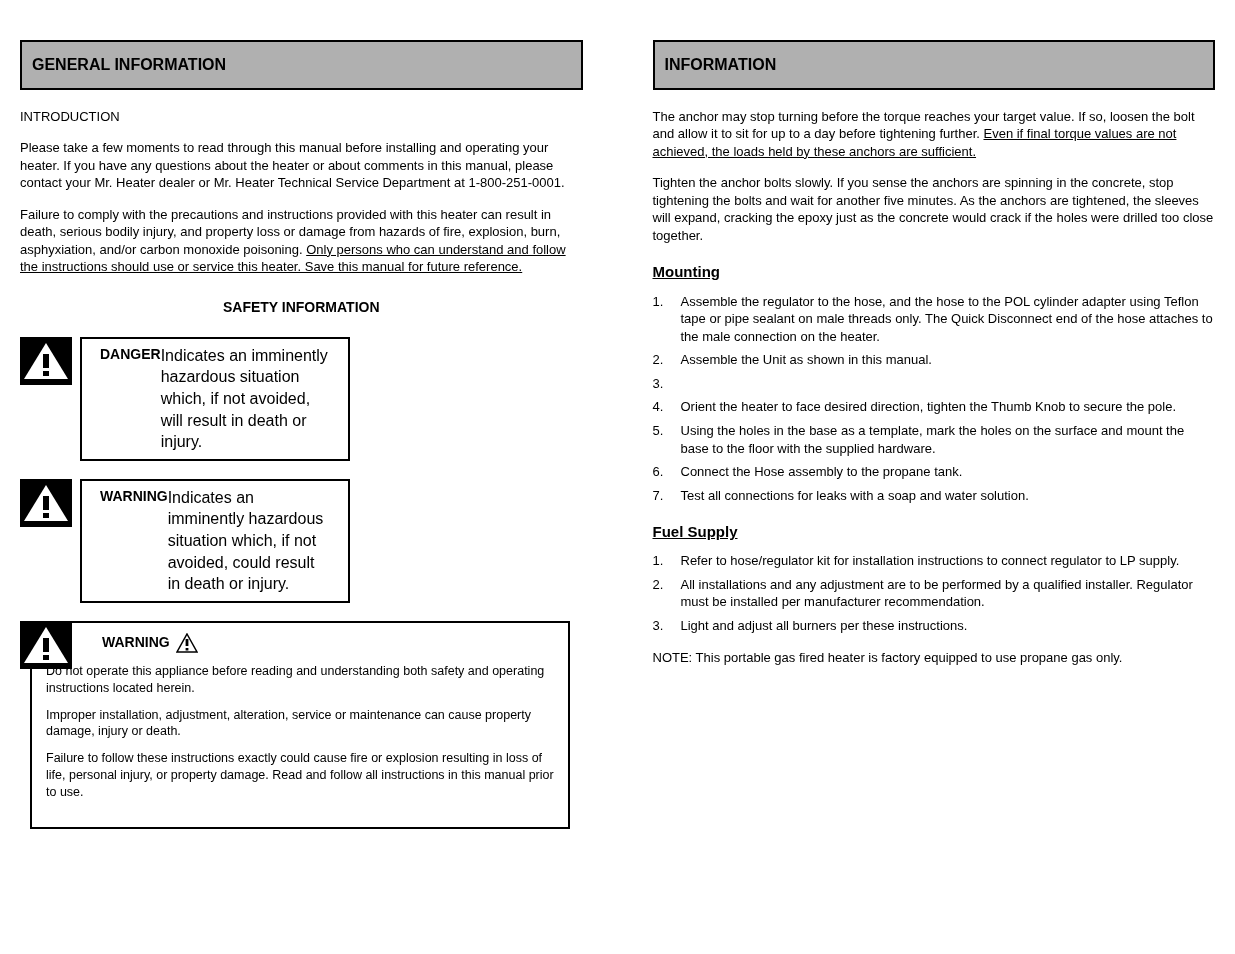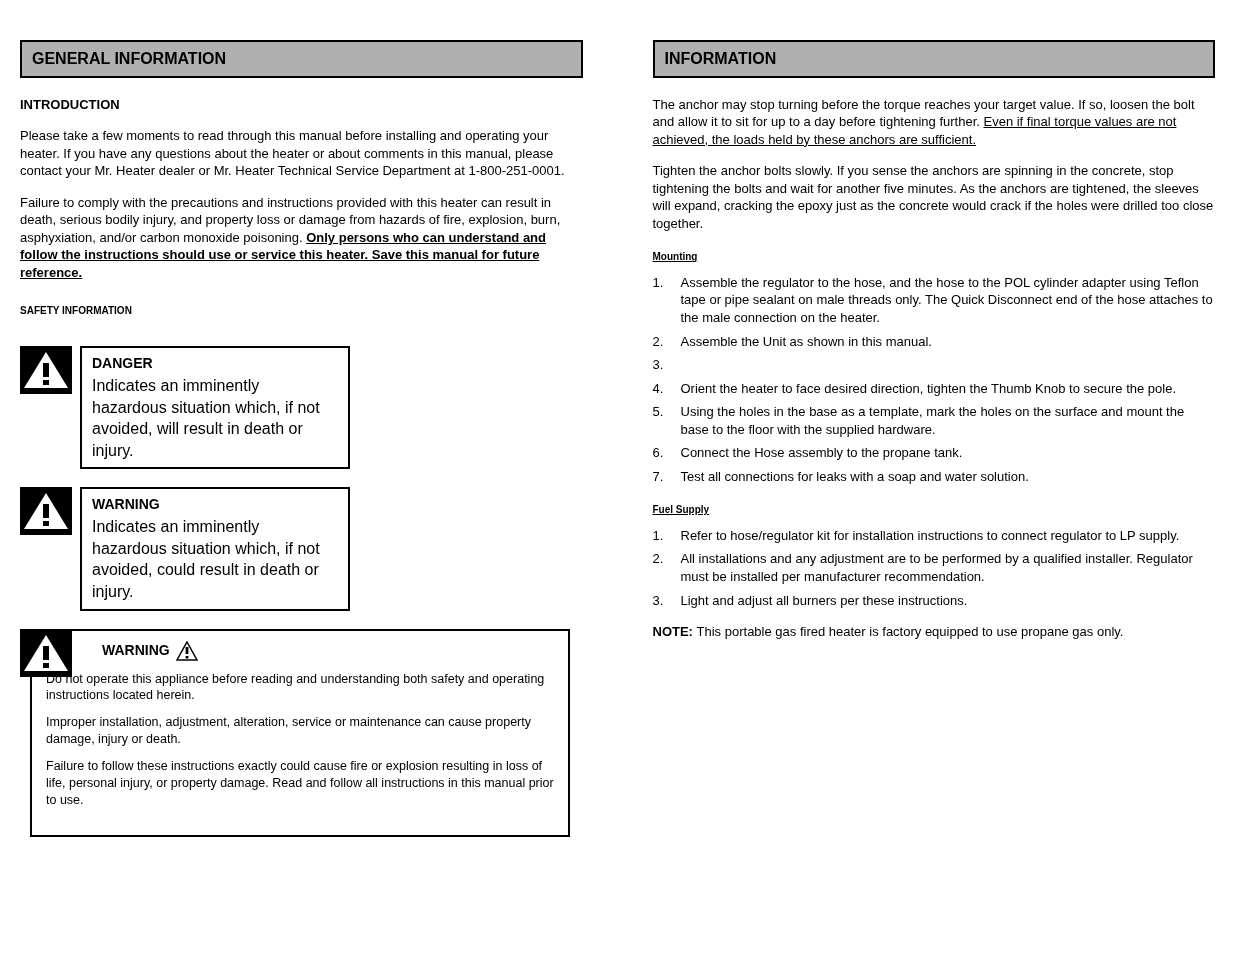--- a/index.html
+++ b/index.html
@@ -16,50 +16,51 @@
     display: flex;
     gap: 70px;
   }
   .col {
     flex: 1;
     min-width: 0;
   }
   .section-header {
     background: #b0b0b0;
     border: 2px solid #000;
-    padding: 6px 10px;
+    padding: 12px 10px;
     font-weight: bold;
     font-size: 16px;
     margin-bottom: 18px;
   }
   .intro { margin-bottom: 14px; }
   .para { margin-bottom: 14px; }
   .underline { text-decoration: underline; }
-  .bold { font-weight: bold; }
+  .bold { font-weight: normal; }
   .safety-heading {
     font-weight: bold;
-    font-size: 10px;
-    margin: 22px 0 29px 0;
+    font-size: 14px;
+    margin: 22px 0 20px 0;
+    text-align: center;
   }
   .warn-row {
     display: flex;
     align-items: flex-start;
     gap: 8px;
     margin-bottom: 18px;
   }
   .warn-icon {
     width: 52px;
     height: 48px;
     flex: 0 0 52px;
   }
   .warn-box-small {
     border: 2px solid #000;
-    padding: 6px 10px;
-    display: flex;
-    flex-direction: column;
+    padding: 6px 18px;
+    display: flex;
+    flex-direction: row;
     justify-content: center;
     min-height: 52px;
     width: 270px;
   }
   .warn-box-small .label {
     font-weight: bold;
     font-size: 14px;
     margin-bottom: 2px;
   }
   .warn-box-small .desc {
@@ -78,21 +79,21 @@
     font-size: 14px;
     margin-bottom: 10px;
   }
   .warn-box-large .label .mini-icon {
     width: 22px; height: 20px; display:inline-block;
   }
   .warn-box-large p { margin-bottom: 10px; font-size: 12.5px; }
   .subhead {
     font-weight: bold;
     text-decoration: underline;
-    font-size: 10px;
+    font-size: 15px;
     margin: 18px 0 10px 0;
   }
   .num-list { list-style: none; padding-left: 0; }
   .num-list li {
     display: flex;
     gap: 10px;
     margin-bottom: 6px;
   }
   .num-list li .n { flex: 0 0 18px; }
   .note { margin-top: 14px; }

